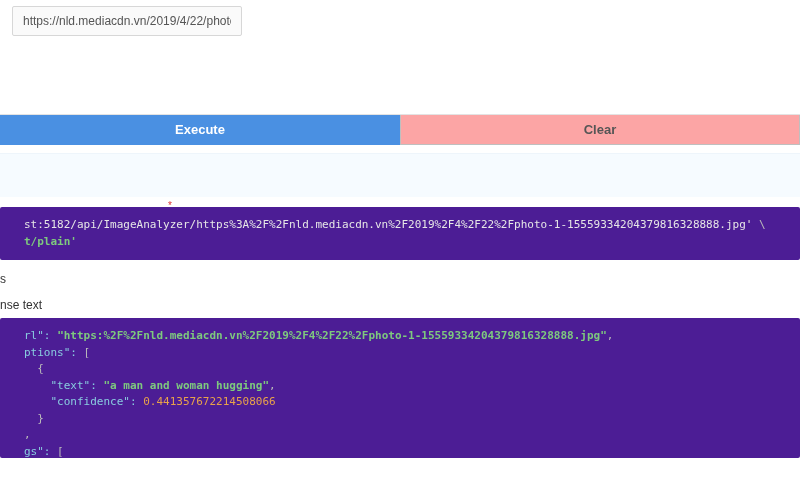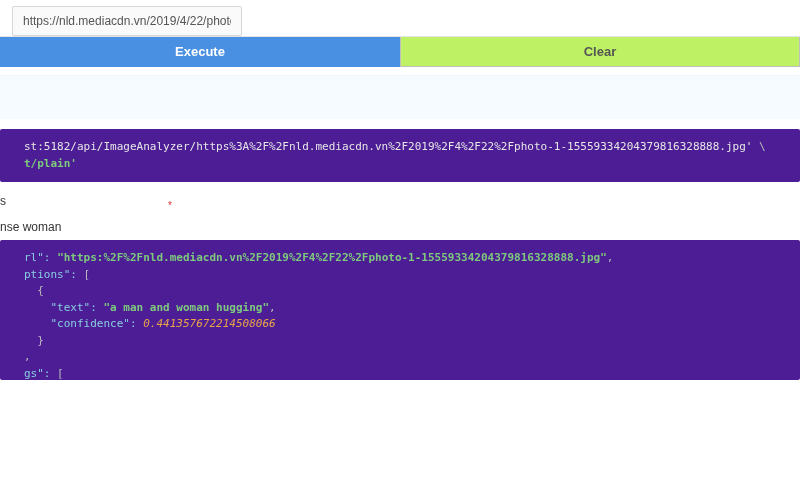--- a/index.html
+++ b/index.html
@@ -5,40 +5,40 @@
   * { box-sizing: border-box; margin: 0; padding: 0; }
   html, body { width: 800px; height: 500px; overflow: hidden; font-family: -apple-system, "Segoe UI", Arial, sans-serif; font-size: 13px; background: #fff; color: #333; }
   .page { width: 800px; height: 500px; position: relative; }
 
   .top-area { padding: 6px 0 0 12px; }
   .top-area input[type=text] {
     border: 1px solid #d7d7d7; background: #fafafa; padding: 7px 10px; width: 230px; font-size: 12px; color: #555;
     border-radius: 2px;
   }
 
-  .btn-row { display: flex; width: 100%; border-top: 1px solid #e3e3e3; }
+  .btn-row { display: flex; width: 100%; margin-top: 78px; border-top: 1px solid #e3e3e3; }
   .btn {
     flex: 1 1 50%; height: 30px; display: flex; align-items: center; justify-content: center;
     font-weight: 700; font-size: 13px; cursor: pointer;
     border: 1px solid #bfbfbf; border-top: none;
   }
   .btn.execute { background: #4a90e2; color: #fff; border-color: #4a90e2; }
-  .btn.clear   { background: #bef264; color: #555; }
+  .btn.clear   { background: #fca5a5; color: #555; }
 
   .spacer-light { height: 44px; background: #f6fbff; border-top: 1px solid #eef5fb; margin-top: 8px; }
 
   .red-dot { position: absolute; left: 168px; top: 200px; color: #d33; font-size: 10px; }
 
   .codebox {
     background: #4c1d95; color: #ddd; font-family: Consolas, Menlo, monospace; font-size: 11px;
     padding: 10px 24px; white-space: nowrap; overflow: hidden; margin-bottom: 6px;
     border-radius: 2px; line-height: 1.5;
   }
   .codebox .g { color: #7ec97e; font-weight: bold; }
-  .codebox .o { color: #e9a24a; font-style: italic; }
+  .codebox .o { color: #e9a24a; }
   .codebox .w { color: #e6e6e6; }
   .codebox .c { color: #89cde0; }
   .codebox .p { color: #bbb; }
 
   .label-row { font-size: 12px; color: #333; padding: 6px 0 6px 0; }
 
   .stack { margin-top: 10px; padding: 0 0 0 0; }
 </style>
 </head>
 <body>
@@ -60,21 +60,21 @@
   <div class="stack">
 
     <div class="codebox">
       <span class="w">st:5182/api/ImageAnalyzer/https%3A%2F%2Fnld.mediacdn.vn%2F2019%2F4%2F22%2Fphoto-1-15559334204379816328888.jpg'</span><span class="p"> \</span><br>
       <span class="g">t/plain'</span>
     </div>
 
 
     <div class="label-row">s</div>
 
-    <div class="label-row">nse woman</div>
+    <div class="label-row">nse text</div>
 
     <div class="codebox" style="height:140px;">
       <span class="c">rl":</span>
       <span class="g">"https:%2F%2Fnld.mediacdn.vn%2F2019%2F4%2F22%2Fphoto-1-15559334204379816328888.jpg"</span><span class="p">,</span><br>
       <span class="c">ptions":</span><span class="p"> [</span><br>
       &nbsp;&nbsp;<span class="p">{</span><br>
       &nbsp;&nbsp;&nbsp;&nbsp;<span class="c">"text":</span>
       <span class="g">"a man and woman hugging"</span><span class="p">,</span><br>
       &nbsp;&nbsp;&nbsp;&nbsp;<span class="c">"confidence":</span>
       <span class="o">0.441357672214508066</span><br>

